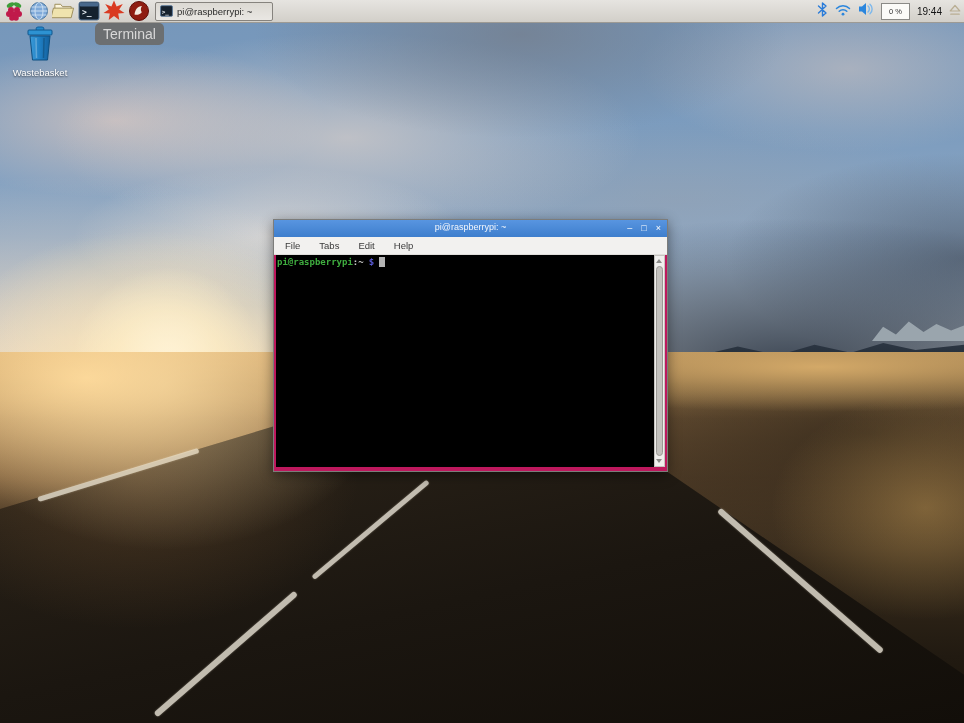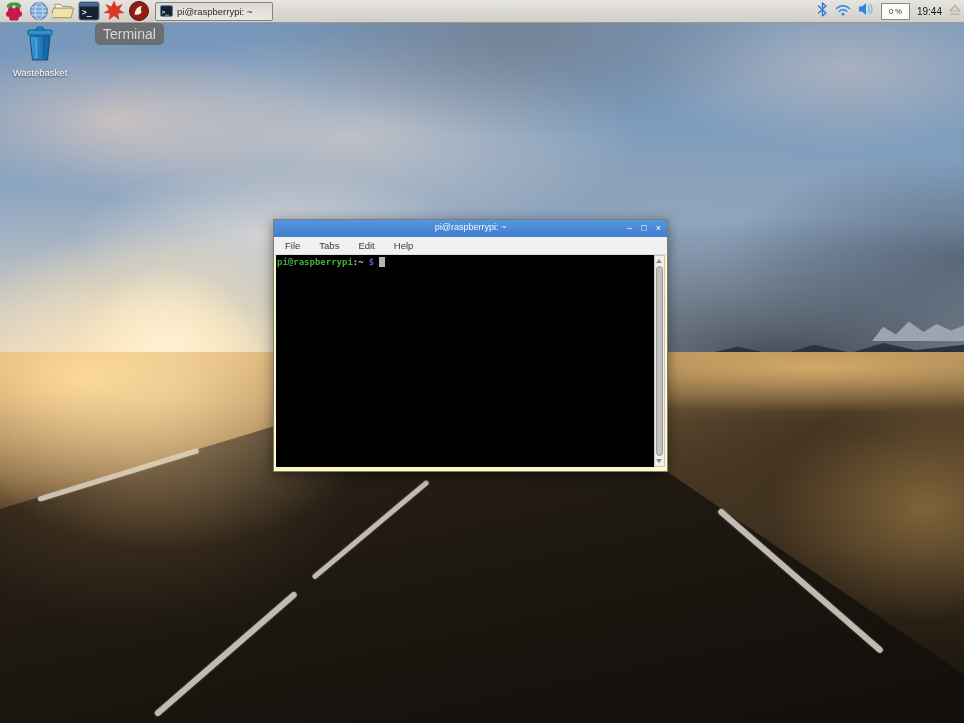--- a/index.html
+++ b/index.html
@@ -66,21 +66,21 @@
   
   .window{position:absolute;left:273px;top:219px;width:395px;height:253px;z-index:20;display:flex;flex-direction:column;
     border:1px solid #7c7c7a;box-sizing:border-box;background:#cfccc7;box-shadow:0 3px 12px rgba(0,0,0,.45);}
   .titlebar{height:17px;flex:0 0 17px;position:relative;background:linear-gradient(180deg,#5895e0,#3e7ecd);}
   .titlebar .title{position:absolute;left:0;right:0;top:2px;text-align:center;font-size:9px;color:#f2f6fc;}
   .controls{position:absolute;right:6px;top:0;height:17px;display:flex;align-items:center;gap:9px;}
   .ctrl{font-size:9px;color:#ffffff;line-height:17px;cursor:default;}
   .menubar{height:17px;flex:0 0 17px;background:#f2f1ef;display:flex;align-items:center;padding-left:6px;gap:9px;
     border-bottom:1px solid #e0dedb;text-align:center;}
   .menu-item{font-size:9.5px;color:#3a3a3a;padding:0 5px;}
-  .term-body{flex:1;display:flex;padding:0 2px 4px 2px;background:#fef9c3;}
+  .term-body{flex:1;display:flex;padding:0 2px 4px 2px;background:#be185d;}
   .term-screen{flex:1;background:#000;padding:2px 1px;font-family:"DejaVu Sans Mono","Liberation Mono",monospace;
     font-size:9px;font-weight:bold;line-height:11px;white-space:pre;}
   .p-green{color:#3fae3f;}
   .p-gray{color:#c9c9c9;}
   .p-blue{color:#5b5bd6;margin-left:5px;}
   .cursor{display:inline-block;width:6px;height:10px;background:#b4b4b4;margin-left:5px;vertical-align:-2px;}
   .scrollbar{flex:0 0 11px;position:relative;background:#f0efed;border:1px solid #c6c4c0;box-sizing:border-box;}
   .sb-arrow{position:absolute;left:1px;width:0;height:0;border-left:3.5px solid transparent;border-right:3.5px solid transparent;}
   .sb-arrow.up{top:3px;border-bottom:4px solid #8b8b89;}
   .sb-arrow.down{bottom:3px;border-top:4px solid #8b8b89;}

